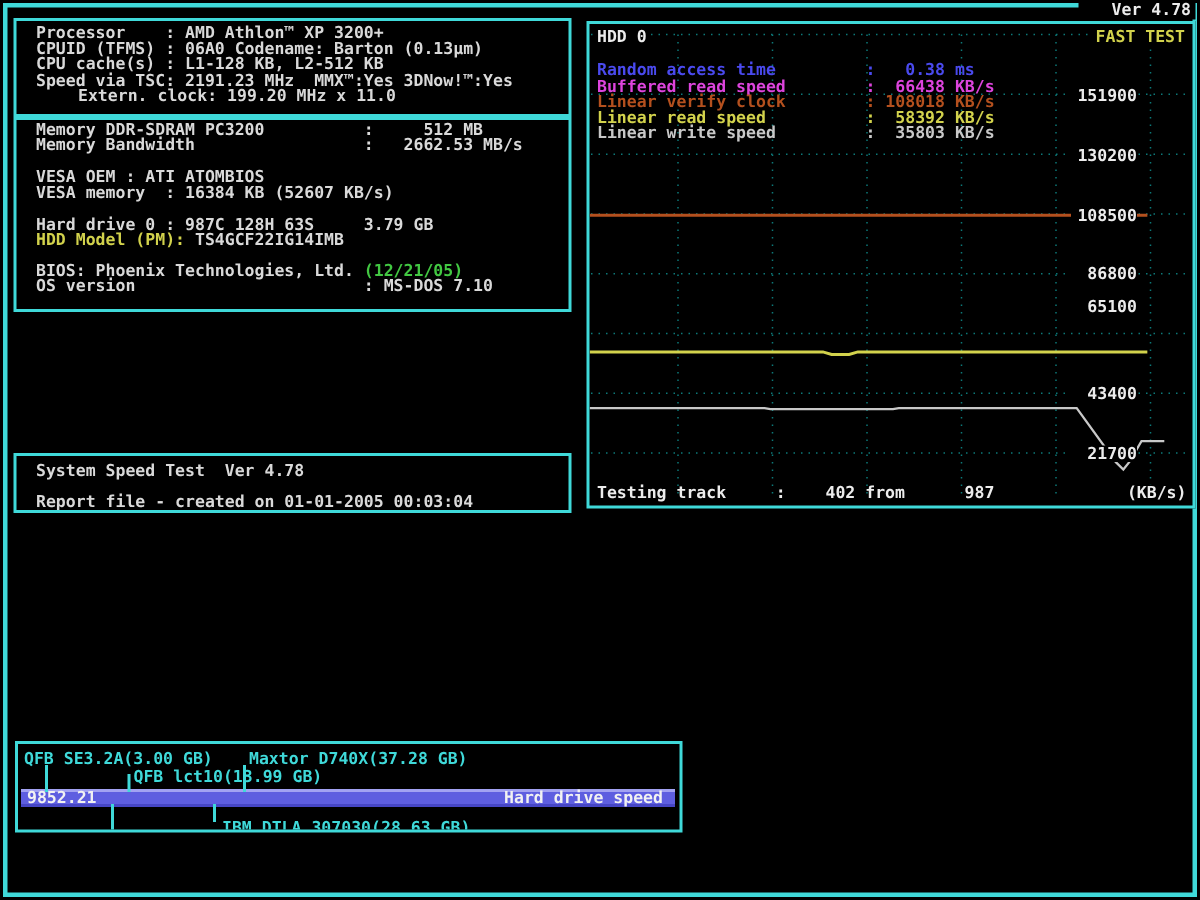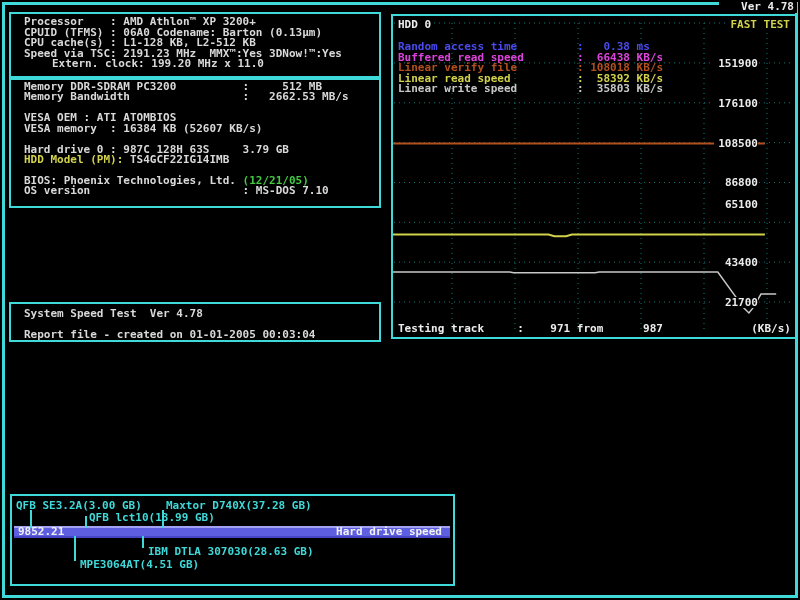--- a/index.html
+++ b/index.html
@@ -9,21 +9,21 @@
     font-size:11px;font-weight:bold;color:#d9d9d9;
   }
   .frame{position:absolute;left:2px;top:2px;right:2px;bottom:2px;border:3px solid var(--cyan,#3fd9d9);z-index:0;}
   .ver{position:absolute;left:719px;top:0px;width:78px;height:13px;line-height:13px;background:#000;
        color:#ececec;text-align:right;padding-right:3px;box-sizing:border-box;z-index:5;white-space:pre;}
   .panel{position:absolute;border:2px solid var(--cyan,#3fd9d9);background:#000;box-sizing:border-box;z-index:2;overflow:hidden;}
   #cpu-panel{left:9px;top:12px;width:372px;height:66px;padding:3px 0 0 13px;}
   #system-panel{left:9px;top:78px;width:372px;height:130px;padding:2px 0 0 13px;}
   #report-panel{left:9px;top:302px;width:372px;height:40px;padding:5px 0 0 13px;}
   #chart-panel{left:391px;top:14px;width:406px;height:325px;}
-  #bottom-panel{left:10px;top:494px;width:445px;height:92px;}
+  #bottom-panel{left:10px;top:494px;width:445px;height:61px;}
   .row{height:10.6px;line-height:10.6px;white-space:pre;}
   #system-panel .row{height:10.45px;line-height:10.45px;}
   #chart-svg{position:absolute;left:0;top:0;}
   #hdd-title{position:absolute;left:5px;top:3px;height:11px;line-height:11px;color:#ececec;background:#000;padding-right:3px;}
   #fast-test{position:absolute;right:5px;top:3px;height:11px;line-height:11px;color:var(--yellow,#d2d24c);background:#000;padding-left:3px;}
   #legend{position:absolute;left:5px;top:26px;width:290px;}
   .legend-row{position:relative;height:10.6px;line-height:10.6px;white-space:pre;}
   .legend-val{position:absolute;left:179px;top:0;white-space:pre;}
   .ytick{position:absolute;left:321px;width:44px;height:11px;line-height:11px;text-align:right;color:#ececec;background:#000;}
   #testing-track{position:absolute;left:5px;top:307px;height:11px;line-height:11px;color:#ececec;white-space:pre;}
@@ -92,37 +92,37 @@
         <line x1="185" y1="7" x2="185" y2="316" stroke="#0c7878" stroke-width="1" stroke-dasharray="1,4"></line>
         <line x1="248" y1="7" x2="248" y2="316" stroke="#0c7878" stroke-width="1" stroke-dasharray="1,4"></line>
         <line x1="311" y1="7" x2="311" y2="316" stroke="#0c7878" stroke-width="1" stroke-dasharray="1,4"></line>
         <line x1="374" y1="7" x2="374" y2="316" stroke="#0c7878" stroke-width="1" stroke-dasharray="1,4"></line>
         <polyline points="0.0,127.5 371.9,127.5" fill="none" stroke="#b4501e" stroke-width="2"></polyline>
         <polyline points="0.0,218.6 155.6,218.6 161.4,220.3 173.1,220.3 178.9,218.6 371.9,218.6" fill="none" stroke="#d2d24c" stroke-width="2"></polyline>
         <polyline points="0.0,256.1 116.7,256.1 120.6,256.8 202.3,256.8 206.2,256.1 324.8,256.1 350.9,292.1 355.9,297.0 359.8,292.1 368.0,278.1 383.2,278.1" fill="none" stroke="#c8c8c8" stroke-width="1.5"></polyline>
       </svg>
     <div id="yticks">
         <div class="ytick" style="top: 41.9px;">151900</div>
-        <div class="ytick" style="top: 81.8px;">176100</div>
+        <div class="ytick" style="top: 81.8px;">130200</div>
         <div class="ytick" style="top: 121.6px;">108500</div>
         <div class="ytick" style="top: 161.4px;">86800</div>
         <div class="ytick" style="top: 183px;">65100</div>
         <div class="ytick" style="top: 241.2px;">43400</div>
         <div class="ytick" style="top: 281px;">21700</div>
       </div>
     <div id="hdd-title">HDD 0</div>
     <div id="fast-test">FAST TEST</div>
     <div id="legend">
         <div class="legend-row" style="color: rgb(74, 74, 238);"><span>Random access time</span><span class="legend-val">:   0.38 ms</span></div>
         <div class="legend-row" style="color: rgb(221, 68, 221);"><span>Buffered read speed</span><span class="legend-val">:  66438 KB/s</span></div>
-        <div class="legend-row" style="color: rgb(180, 80, 30);"><span>Linear verify file</span><span class="legend-val">: 108018 KB/s</span></div>
+        <div class="legend-row" style="color: rgb(180, 80, 30);"><span>Linear verify clock</span><span class="legend-val">: 108018 KB/s</span></div>
         <div class="legend-row" style="color: rgb(210, 210, 76);"><span>Linear read speed</span><span class="legend-val">:  58392 KB/s</span></div>
         <div class="legend-row" style="color: rgb(200, 200, 200);"><span>Linear write speed</span><span class="legend-val">:  35803 KB/s</span></div>
       </div>
-    <div id="testing-track">Testing track     :    971 from      987</div>
+    <div id="testing-track">Testing track     :    402 from      987</div>
     <div id="kbs-unit">(KB/s)</div>
   </div>
 
   <div class="panel" id="bottom-panel">
     <div id="drive-overlay">
         <div class="drive-label" style="left: 4px; top: 4px;">QFB SE3.2A(3.00 GB)</div>
         <div class="drive-mark" style="left: 18px; top: 14px; height: 18px;"></div>
         <div class="drive-label" style="left: 154px; top: 4px;">Maxtor D740X(37.28 GB)</div>
         <div class="drive-mark" style="left: 150px; top: 14px; height: 18px;"></div>
         <div class="drive-label" style="left: 77px; top: 16px;">QFB lct10(13.99 GB)</div>

